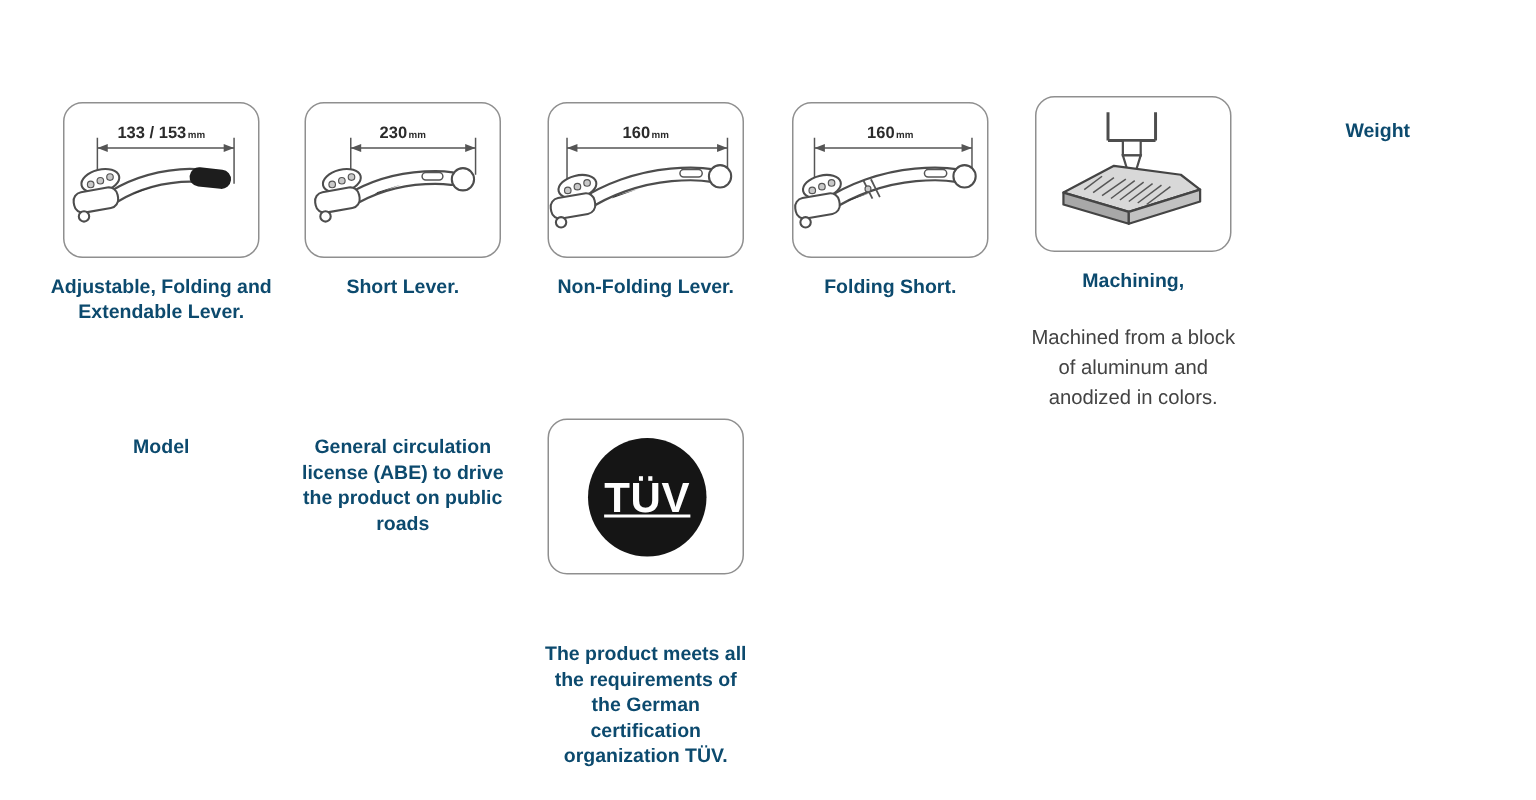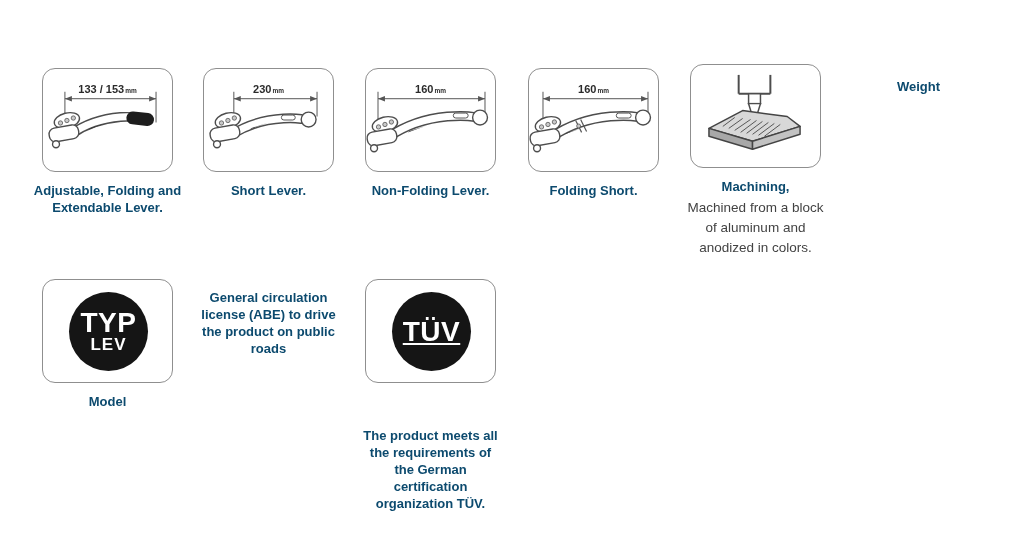--- a/index.html
+++ b/index.html
@@ -16,21 +16,21 @@
   .dim-label{
     position:absolute;left:0;top:14px;width:100%;text-align:center;
     font-size:11px;font-weight:700;color:#2b2b2b;letter-spacing:0;
   }
   .dim-label .unit{font-size:6.5px;font-weight:700;margin-left:1px;}
   .caption{
     margin-top:10px;font-weight:700;font-size:13px;line-height:17px;
     color:#0c4a6e;text-align:center;
   }
   .subcaption{
-    margin-top:3px;font-weight:400;font-size:13.5px;line-height:20px;
+    margin-top:20px;font-weight:400;font-size:13.5px;line-height:20px;
     color:#434343;text-align:center;
   }
   .w150{width:150px;} .w152{width:152px;} .w142{width:142px;margin-top:44px;} .w146{width:146px;}
   
   .tube-o{fill:none;stroke:#4d4d4d;stroke-width:10;stroke-linecap:round;}
   .tube-i{fill:none;stroke:#ffffff;stroke-width:7;stroke-linecap:round;}
   .part{fill:#ffffff;stroke:#4d4d4d;stroke-width:1.4;}
   .dot{fill:#c9c9c9;stroke:#555;stroke-width:0.8;}
   .dim{stroke:#555;stroke-width:1;}
   .dim-arrow{fill:#555;}
@@ -199,26 +199,20 @@
     </div>
     <div class="caption">Machining,</div>
     <div class="subcaption w146">Machined from a block of aluminum and anodized in colors.</div>
   </div>
 
   <div class="cell" id="cell-5">
     <div class="caption">Weight</div>
   </div>
 
   <div class="cell" id="cell-6">
-    <div class="icon-box">
-      <div class="badge-circle">
-        <span class="badge-l1">TYP</span>
-        <span class="badge-l2">LEV</span>
-      </div>
-    </div>
     <div class="caption">Model</div>
   </div>
 
   <div class="cell" id="cell-7">
     <div class="caption w152">General circulation license (ABE) to drive the product on public roads</div>
   </div>
 
   <div class="cell" id="cell-8">
     <div class="icon-box">
       <div class="badge-circle">

